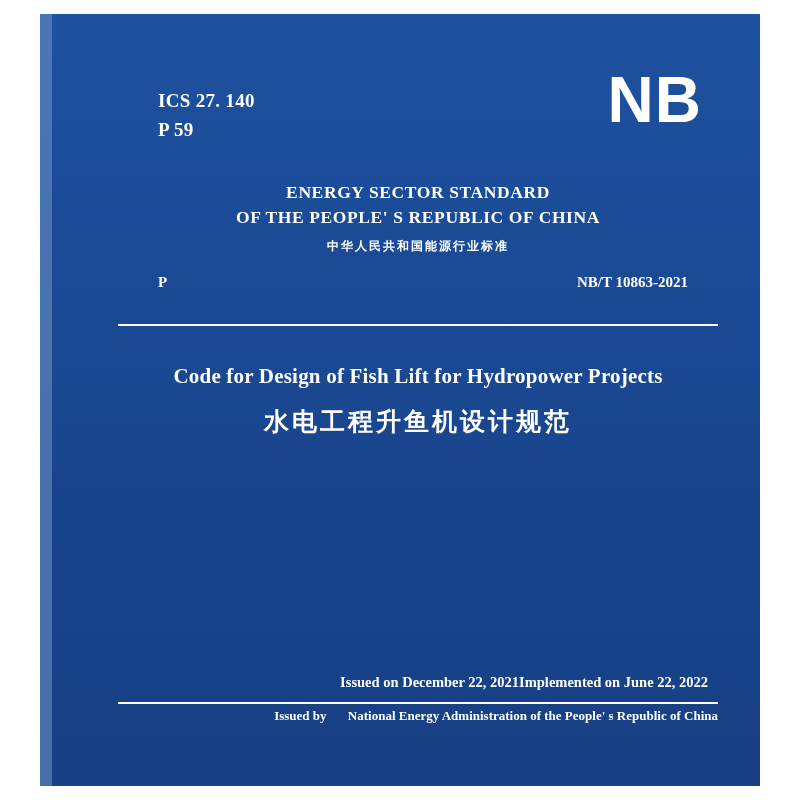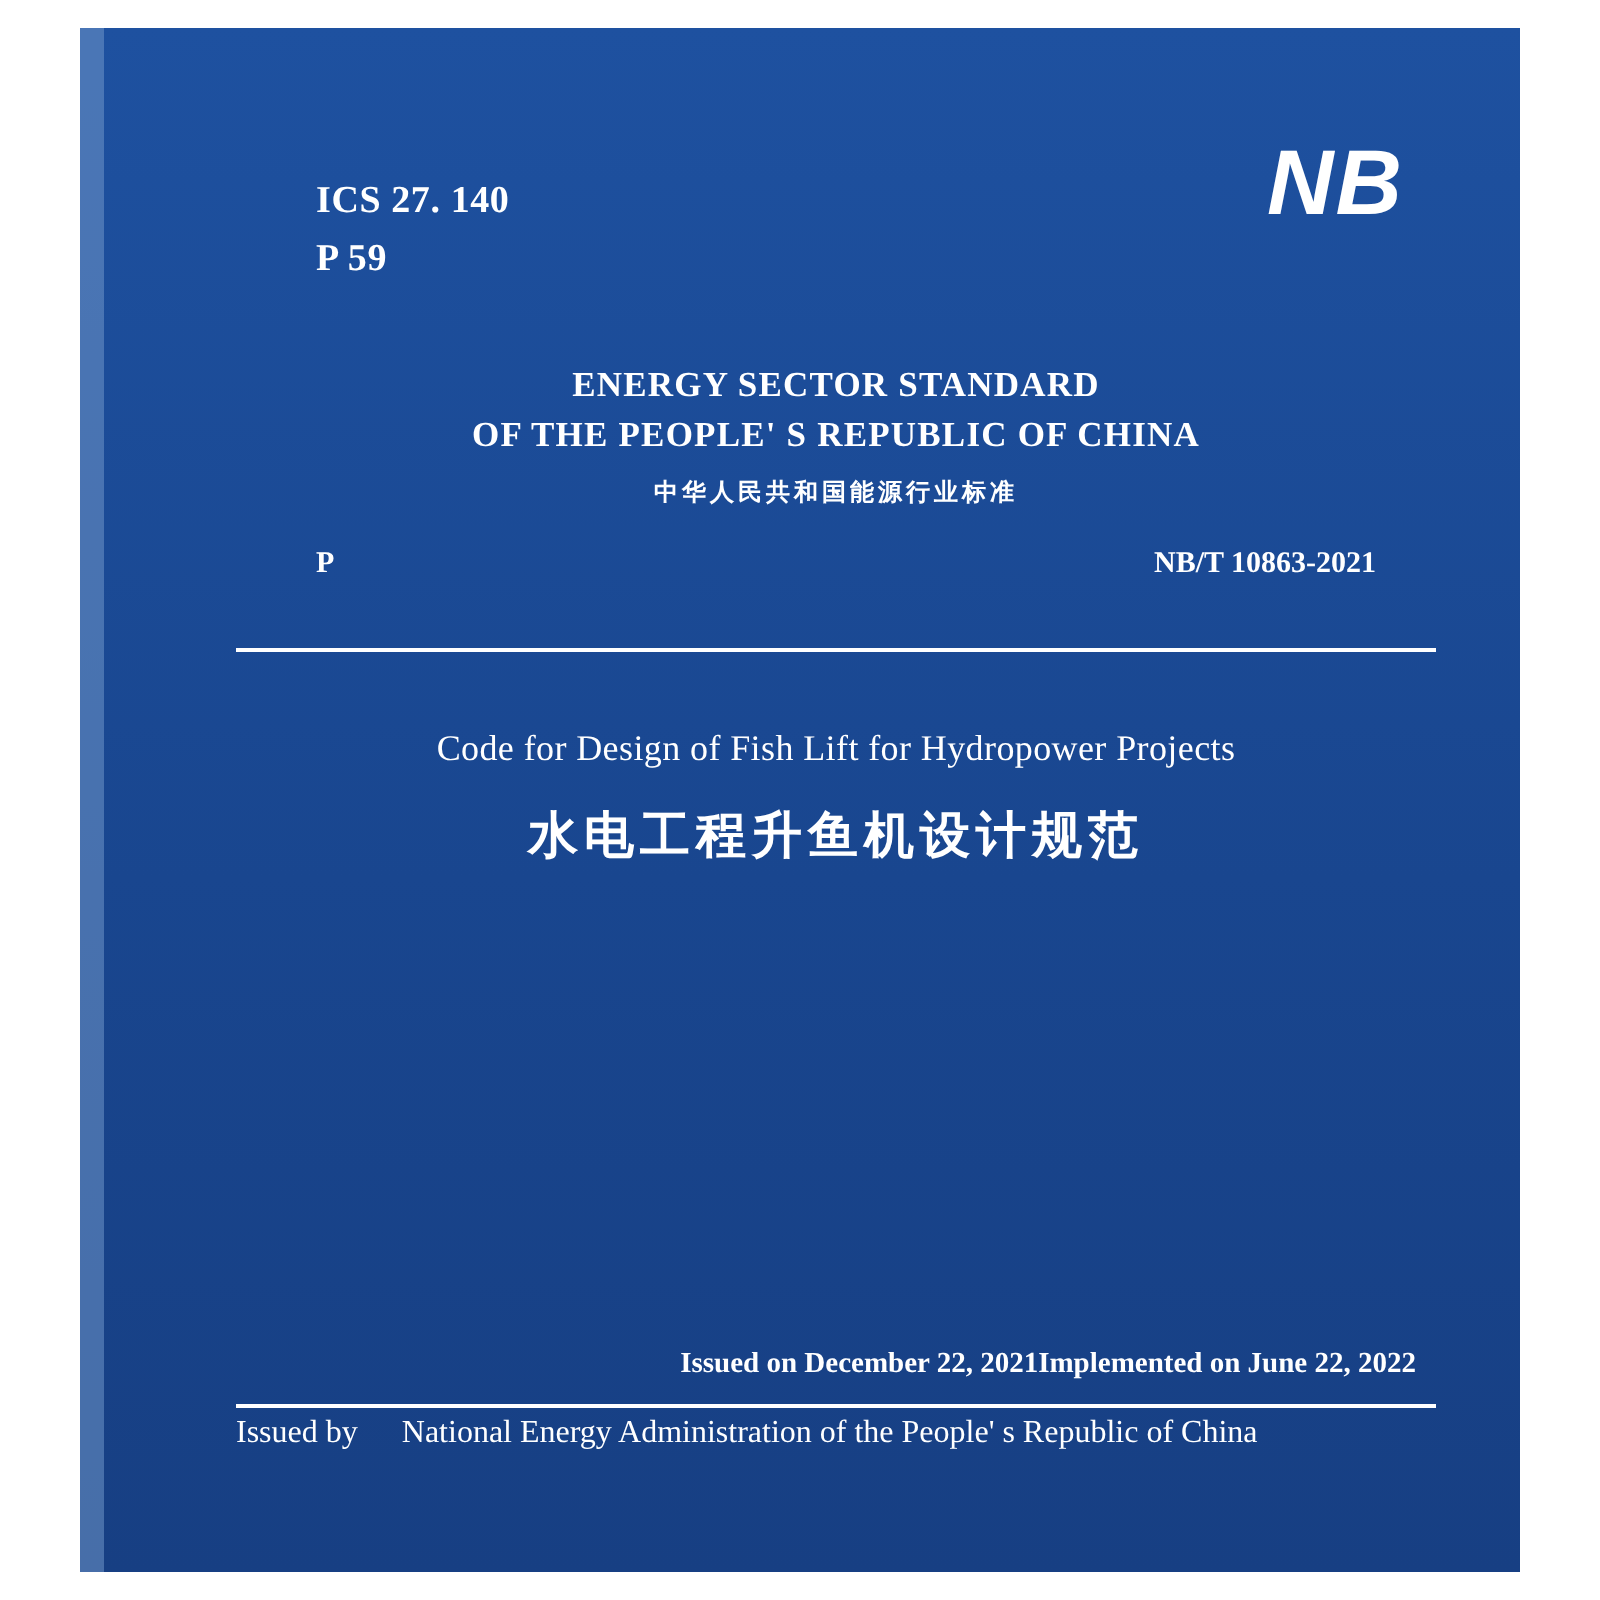--- a/index.html
+++ b/index.html
@@ -55,25 +55,24 @@
     font-size: 19px;
     font-weight: bold;
     line-height: 1.55;
     letter-spacing: 0.3px;
   }
   .nb-logo {
     position: absolute;
     right: 16px;
     top: 54px;
     font-family: "Liberation Sans", sans-serif;
-    font-size: 46px;
+    font-size: 64px;
     font-weight: bold;
     letter-spacing: 1px;
     line-height: 1;
-    font-style: italic;
   }
 
   
   .std-titles {
     position: absolute;
     left: 0;
     top: 166px;
     width: 600px;
     text-align: center;
   }
@@ -121,22 +120,22 @@
   }
 
   .doc-title {
     position: absolute;
     left: 0;
     top: 350px;
     width: 600px;
     text-align: center;
   }
   .doc-title-en {
-    font-size: 18px;
-    font-weight: normal;
+    font-size: 21px;
+    font-weight: bold;
     letter-spacing: 0.2px;
   }
   .doc-title-cn {
     margin-top: 16px;
     font-size: 25px;
     font-weight: bold;
     letter-spacing: 3px;
     font-family: Liberation Sans, sans-serif;
   }
 
@@ -149,23 +148,23 @@
     justify-content: flex-end;
     font-size: 14.5px;
     font-weight: bold;
   }
 
   .issued-by-row {
     position: absolute;
     left: 0;
     top: 694px;
     width: 600px;
-    text-align: left;
-    font-size: 16px;
-    font-weight: normal;
+    text-align: right;
+    font-size: 13px;
+    font-weight: bold;
   }
   .issued-by-row .issuer {
     margin-left: 18px;
   }
 </style>
 </head>
 <body>
 
 <div class="page">
   <div class="cover">

